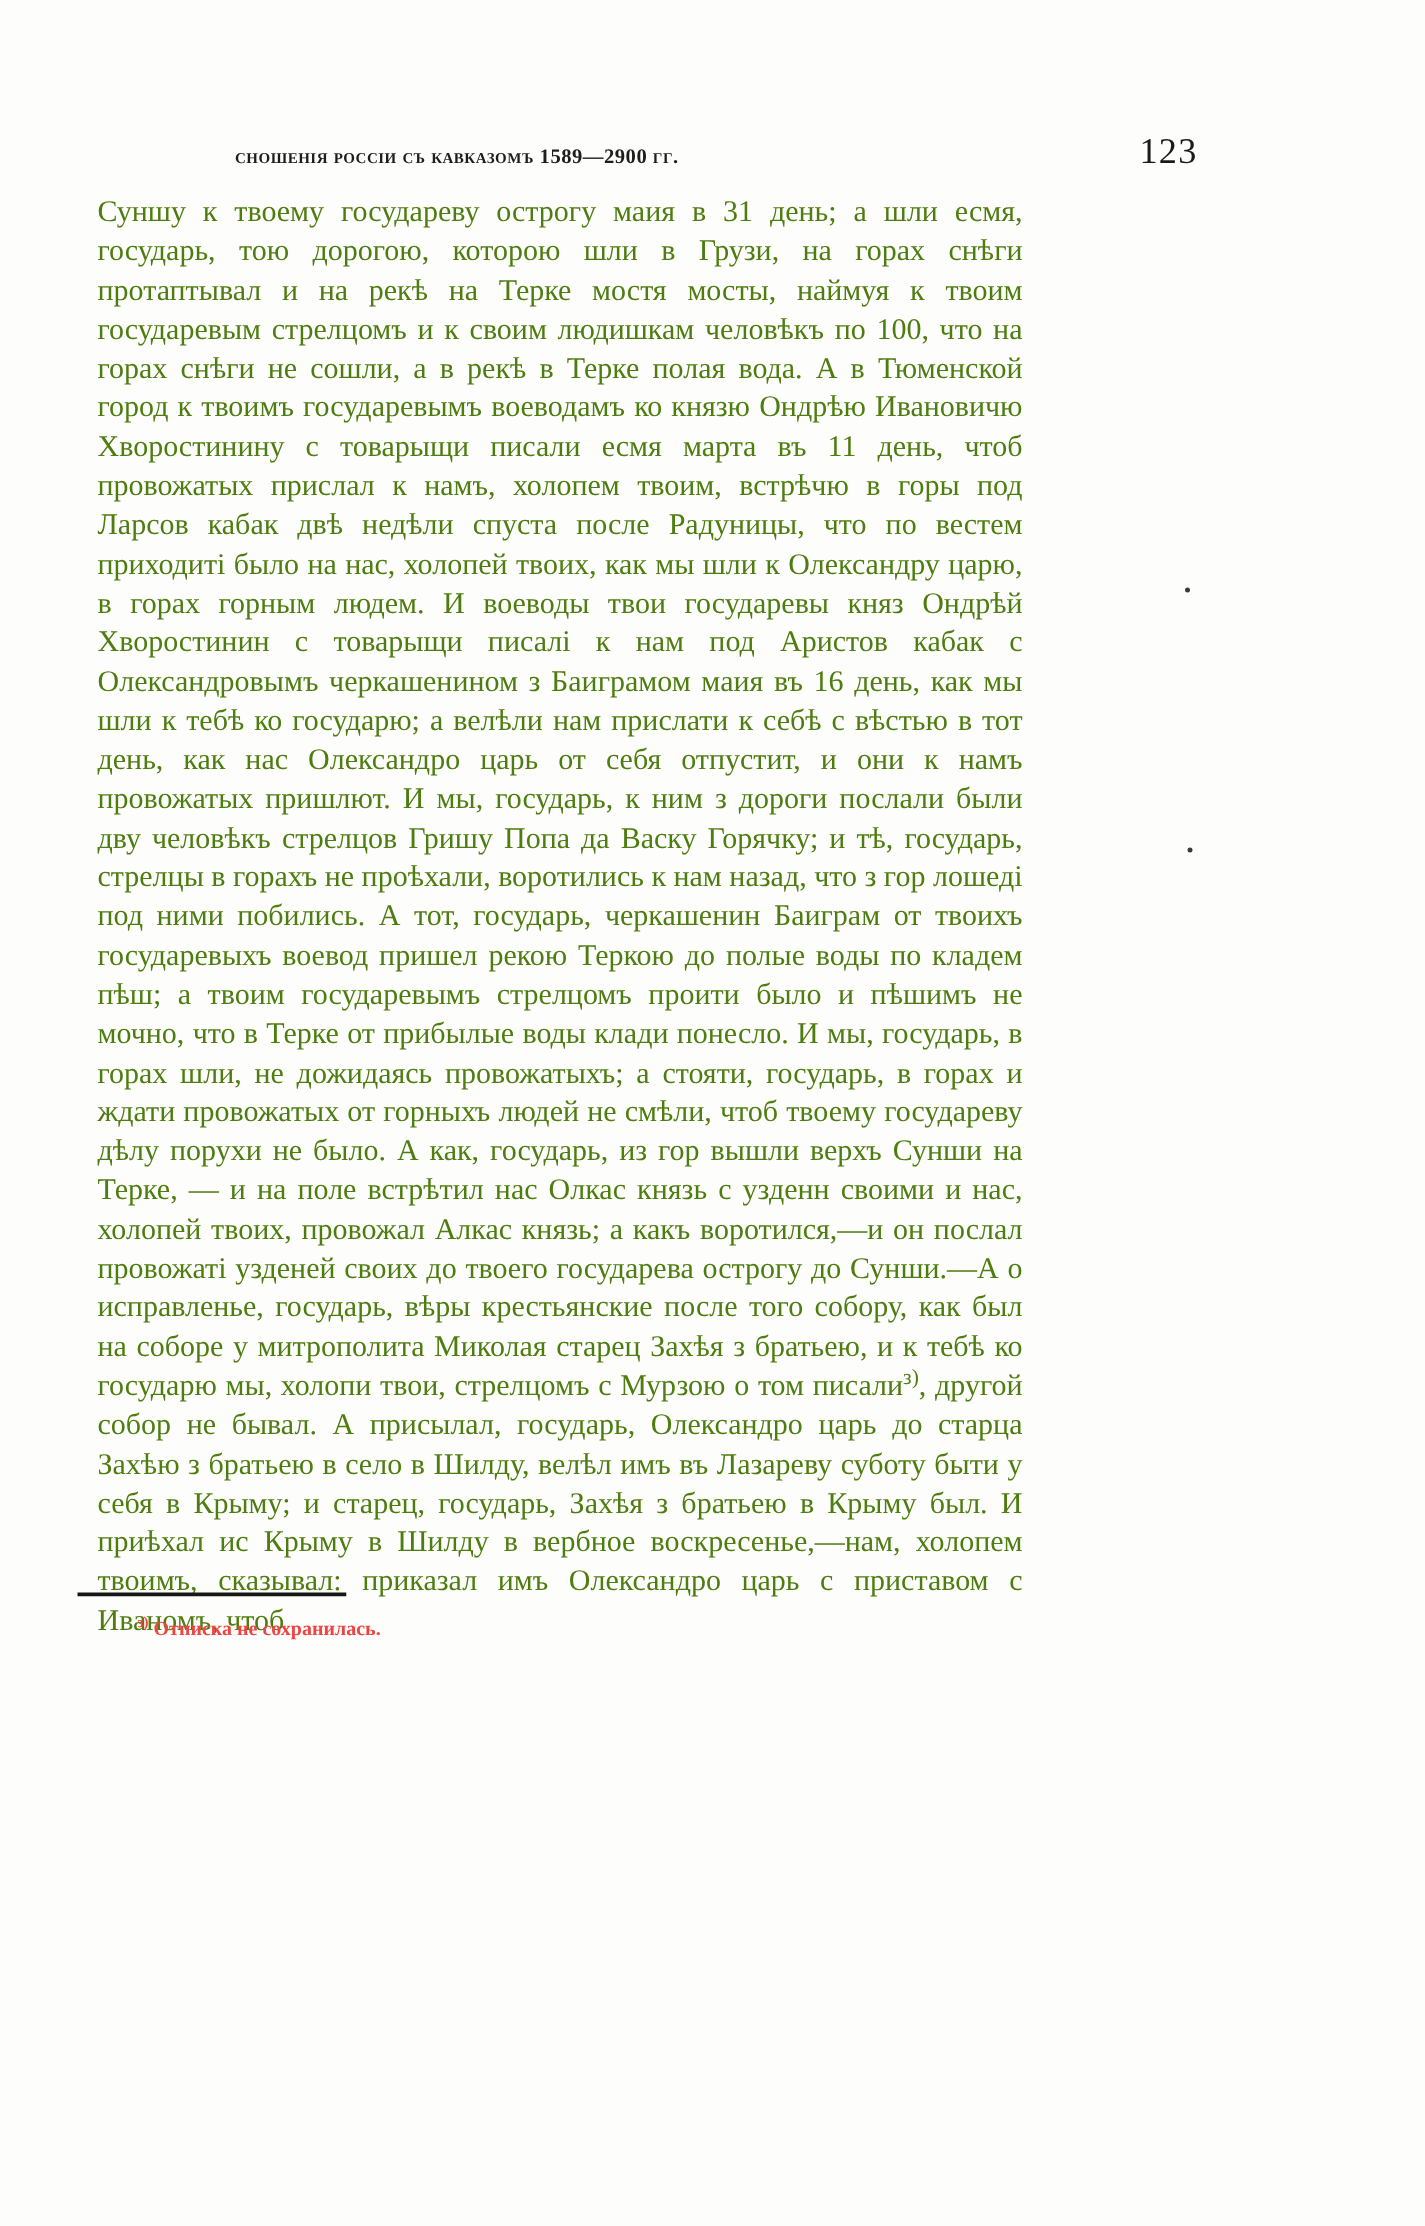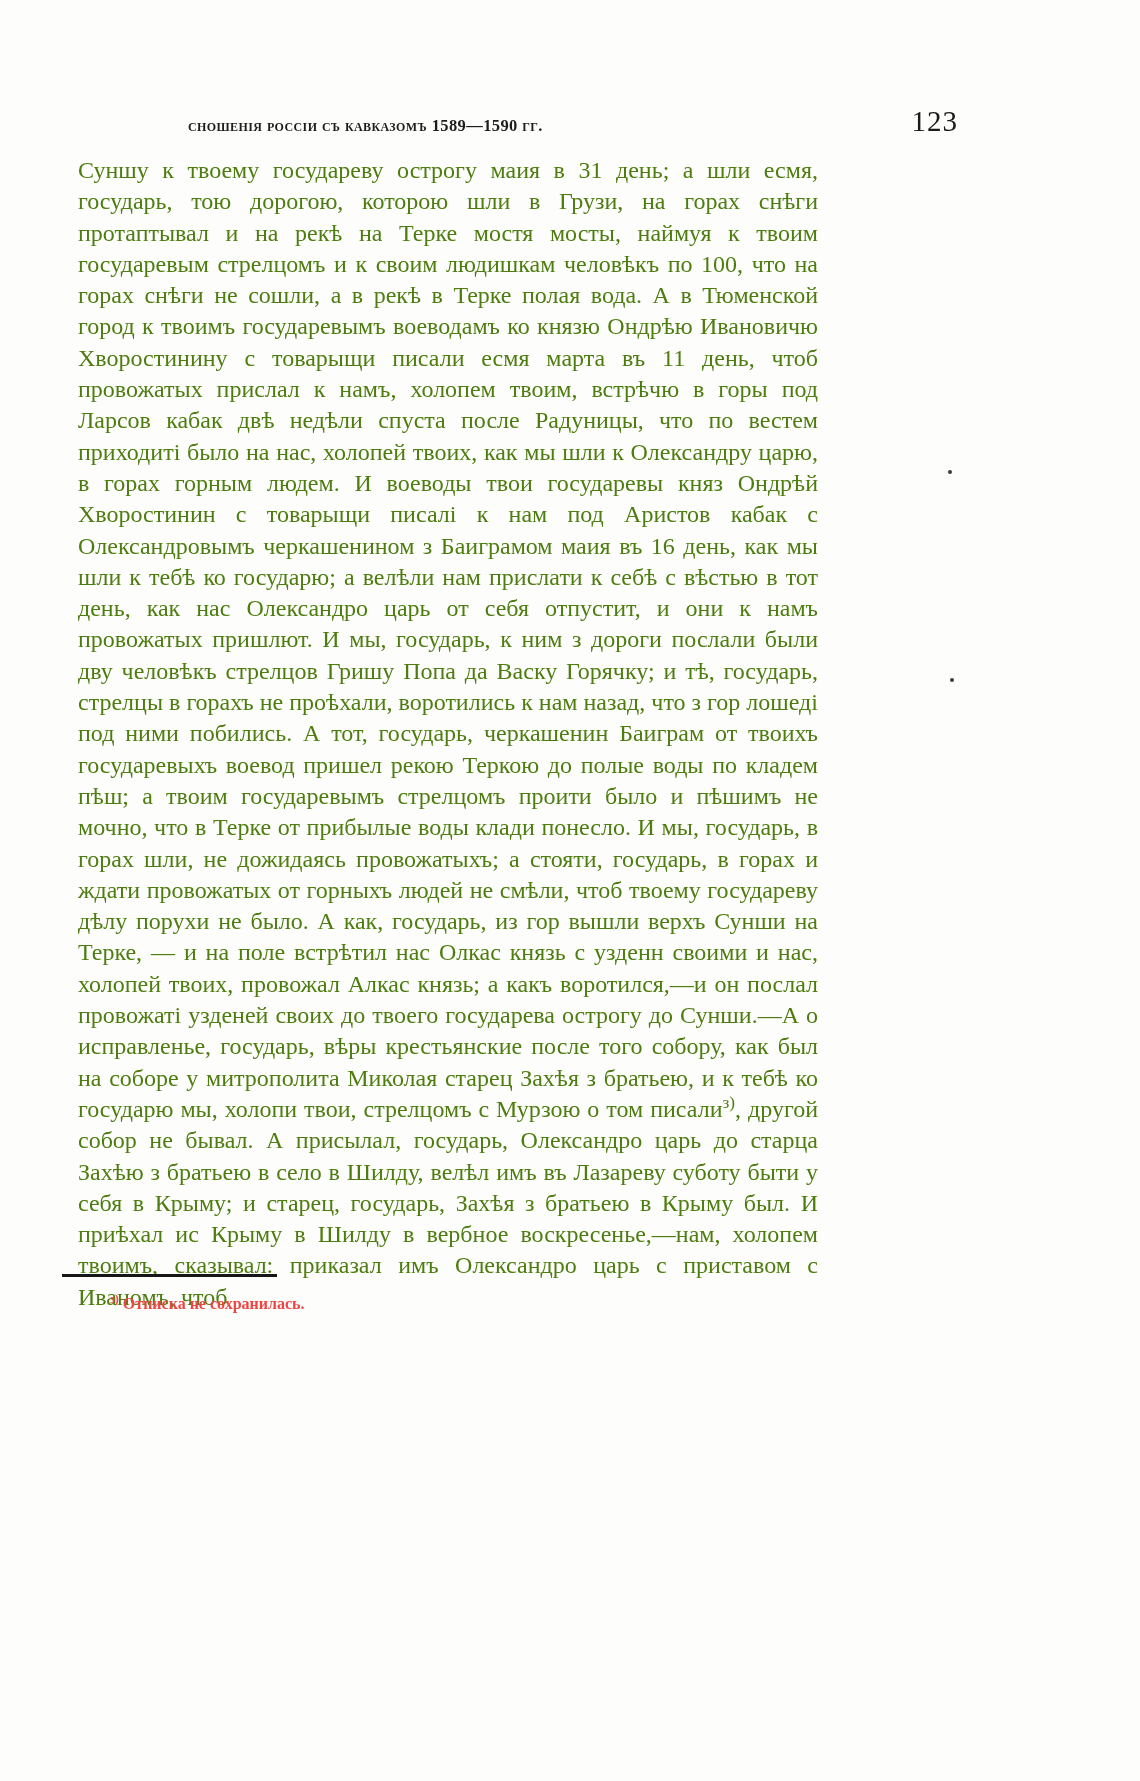--- a/index.html
+++ b/index.html
@@ -98,21 +98,21 @@
   }
   .dot-a { left: 948px; top: 470px; }
   .dot-b { left: 950px; top: 678px; }
 </style>
 </head>
 <body>
 
 <div class="page">
 
   <div class="header">
-    <div class="running-title">сношенія россіи съ кавказомъ 1589—1590 гг.</div>
+    <div class="running-title">сношенія россіи съ кавказомъ 1589—2900 гг.</div>
     <div class="page-number">123</div>
   </div>
 
   <div class="body-text">
     <p><span>Суншу к твоему государеву острогу маия в 31 день; а шли есмя, государь, тою дорогою, которою шли в Грузи, на горах снѣги протаптывал и на рекѣ на Терке мостя мосты, наймуя к твоим государевым стрелцомъ и к своим людишкам человѣкъ по 100, что на горах снѣги не сошли, а в рекѣ в Терке полая вода. А в Тюменской город к твоимъ государевымъ воеводамъ ко князю Ондрѣю Ивановичю Хворостинину с товарыщи писали есмя марта въ 11 день, чтоб провожатых прислал к намъ, холопем твоим, встрѣчю в горы под Ларсов кабак двѣ недѣли спуста после Радуницы, что по вестем приходиті было на нас, холопей твоих, как мы шли к Олександру царю, в горах горным людем. И воеводы твои государевы княз Ондрѣй Хворостинин с товарыщи писалі к нам под Аристов кабак с Олександровымъ черкашенином з Баиграмом маия въ 16 день, как мы шли к тебѣ ко государю; а велѣли нам прислати к себѣ с вѣстью в тот день, как нас Олександро царь от себя отпустит, и они к намъ провожатых пришлют. И мы, государь, к ним з дороги послали были дву человѣкъ стрелцов Гришу Попа да Васку Горячку; и тѣ, государь, стрелцы в горахъ не проѣхали, воротились к нам назад, что з гор лошеді под ними побились. А тот, государь, черкашенин Баиграм от твоихъ государевыхъ воевод пришел рекою Теркою до полые воды по кладем пѣш; а твоим государевымъ стрелцомъ проити было и пѣшимъ не мочно, что в Терке от прибылые воды клади понесло. И мы, государь, в горах шли, не дожидаясь провожатыхъ; а стояти, государь, в горах и ждати провожатых от горныхъ людей не смѣли, чтоб твоему государеву дѣлу порухи не было. А как, государь, из гор вышли верхъ Сунши на Терке, — и на поле встрѣтил нас Олкас князь с узденн своими и нас, холопей твоих, провожал Алкас князь; а какъ воротился,—и он послал провожаті узденей своих до твоего государева острогу до Сунши.—А о исправленье, государь, вѣры крестьянские после того собору, как был на соборе у митрополита Миколая старец Захѣя з братьею, и к тебѣ ко государю мы, холопи твои, стрелцомъ с Мурзою о том писали</span><sup class="fn-ref">з)</sup><span>, другой собор не бывал. А присылал, государь, Олександро царь до старца Захѣю з братьею в село в Шилду, велѣл имъ въ Лазареву суботу быти у себя в Крыму; и старец, государь, Захѣя з братьею в Крыму был. И приѣхал ис Крыму в Шилду в вербное воскресенье,—нам, холопем твоимъ, сказывал: приказал имъ Олександро царь с приставом с Иваномъ, чтоб</span></p>
   </div>
 
   <div class="margin-dot dot-a"></div>
   <div class="margin-dot dot-b"></div>
 

